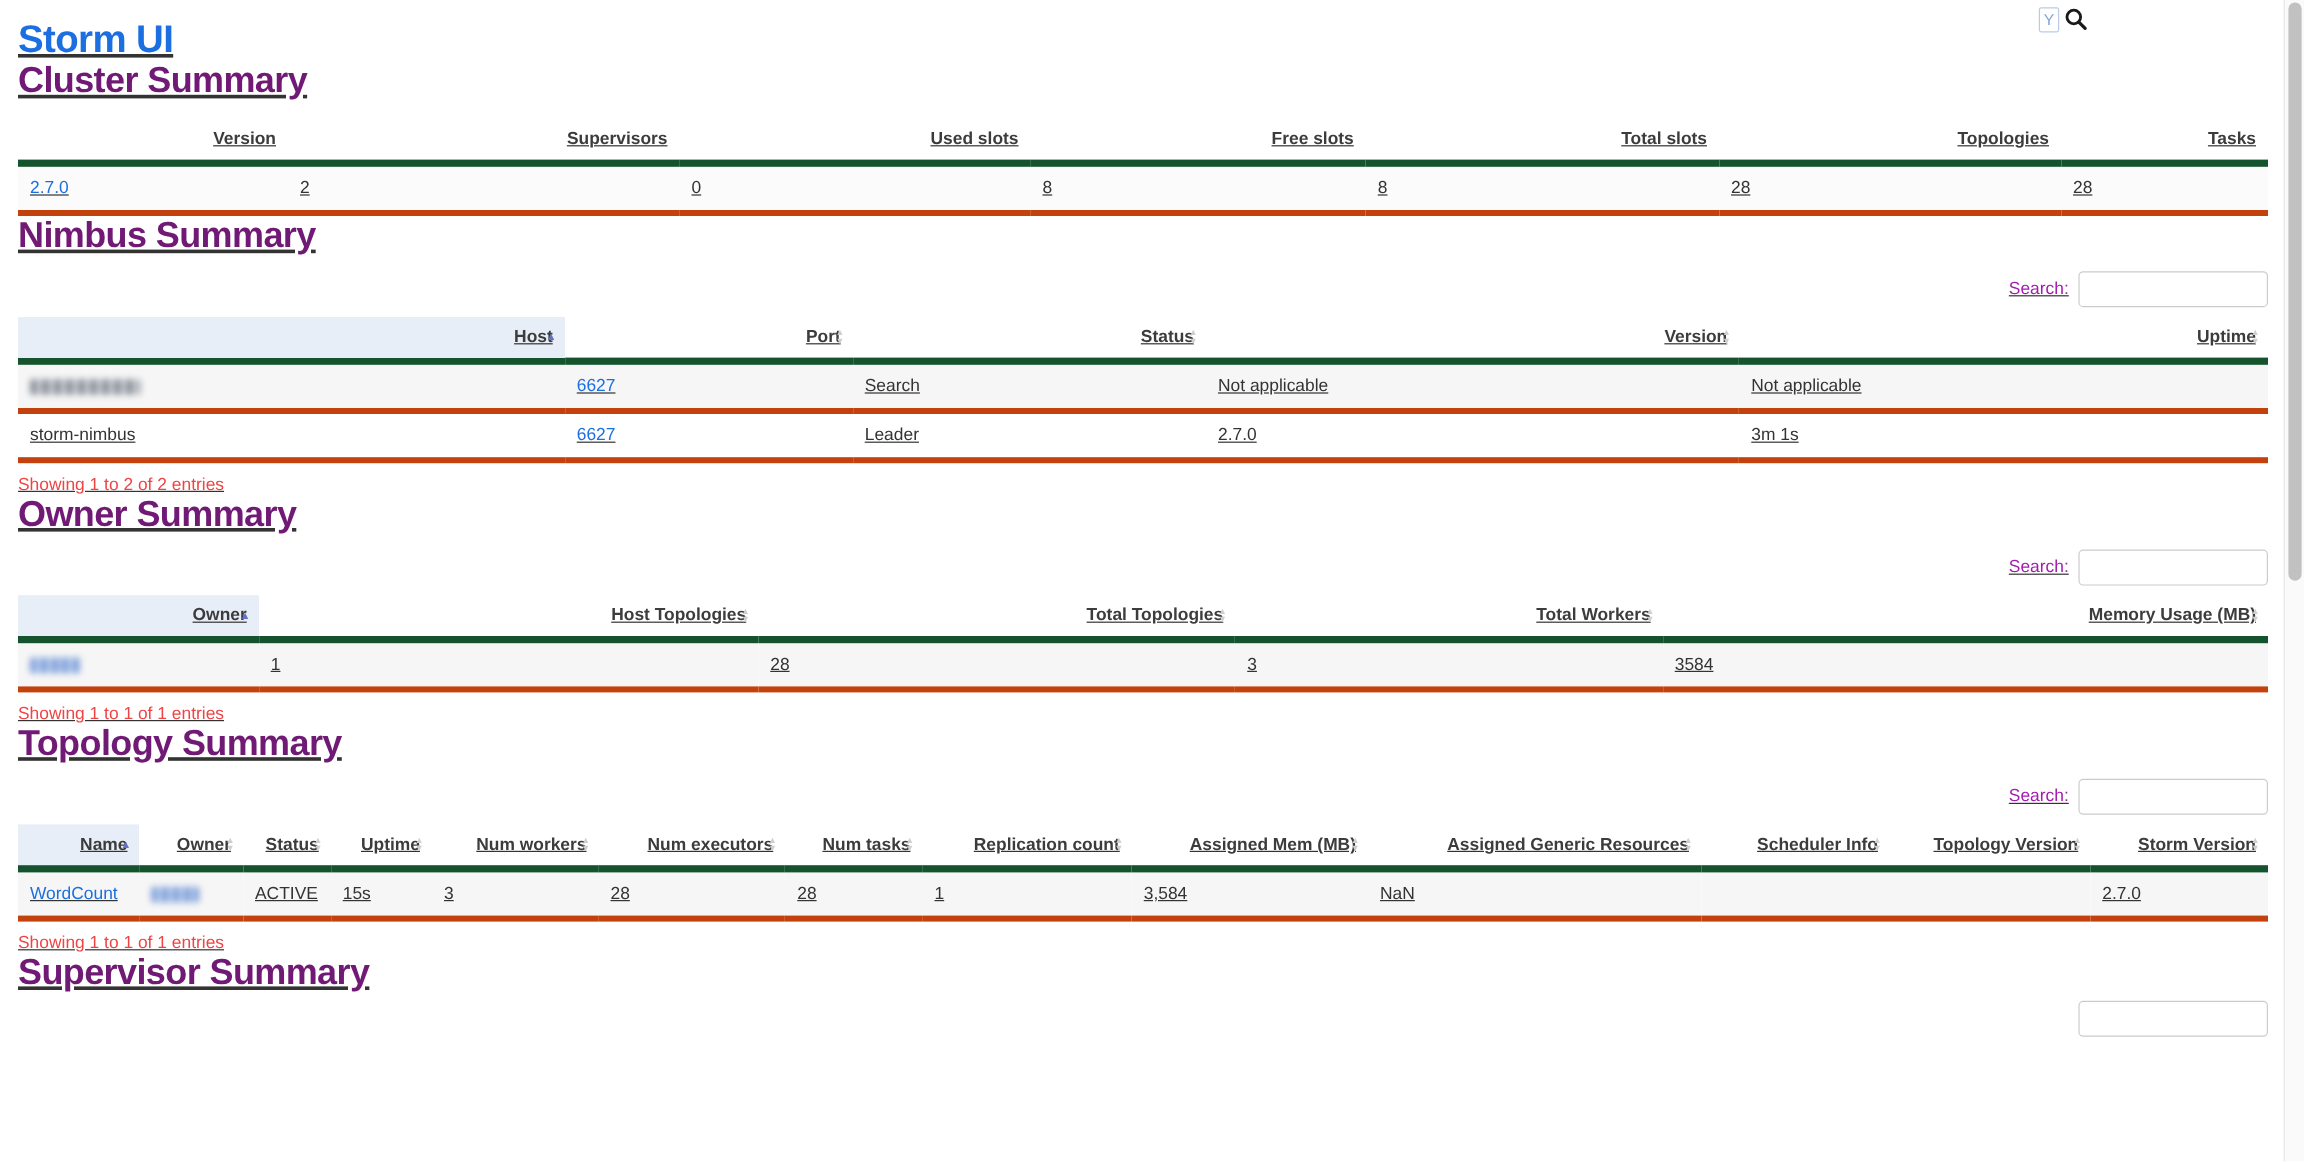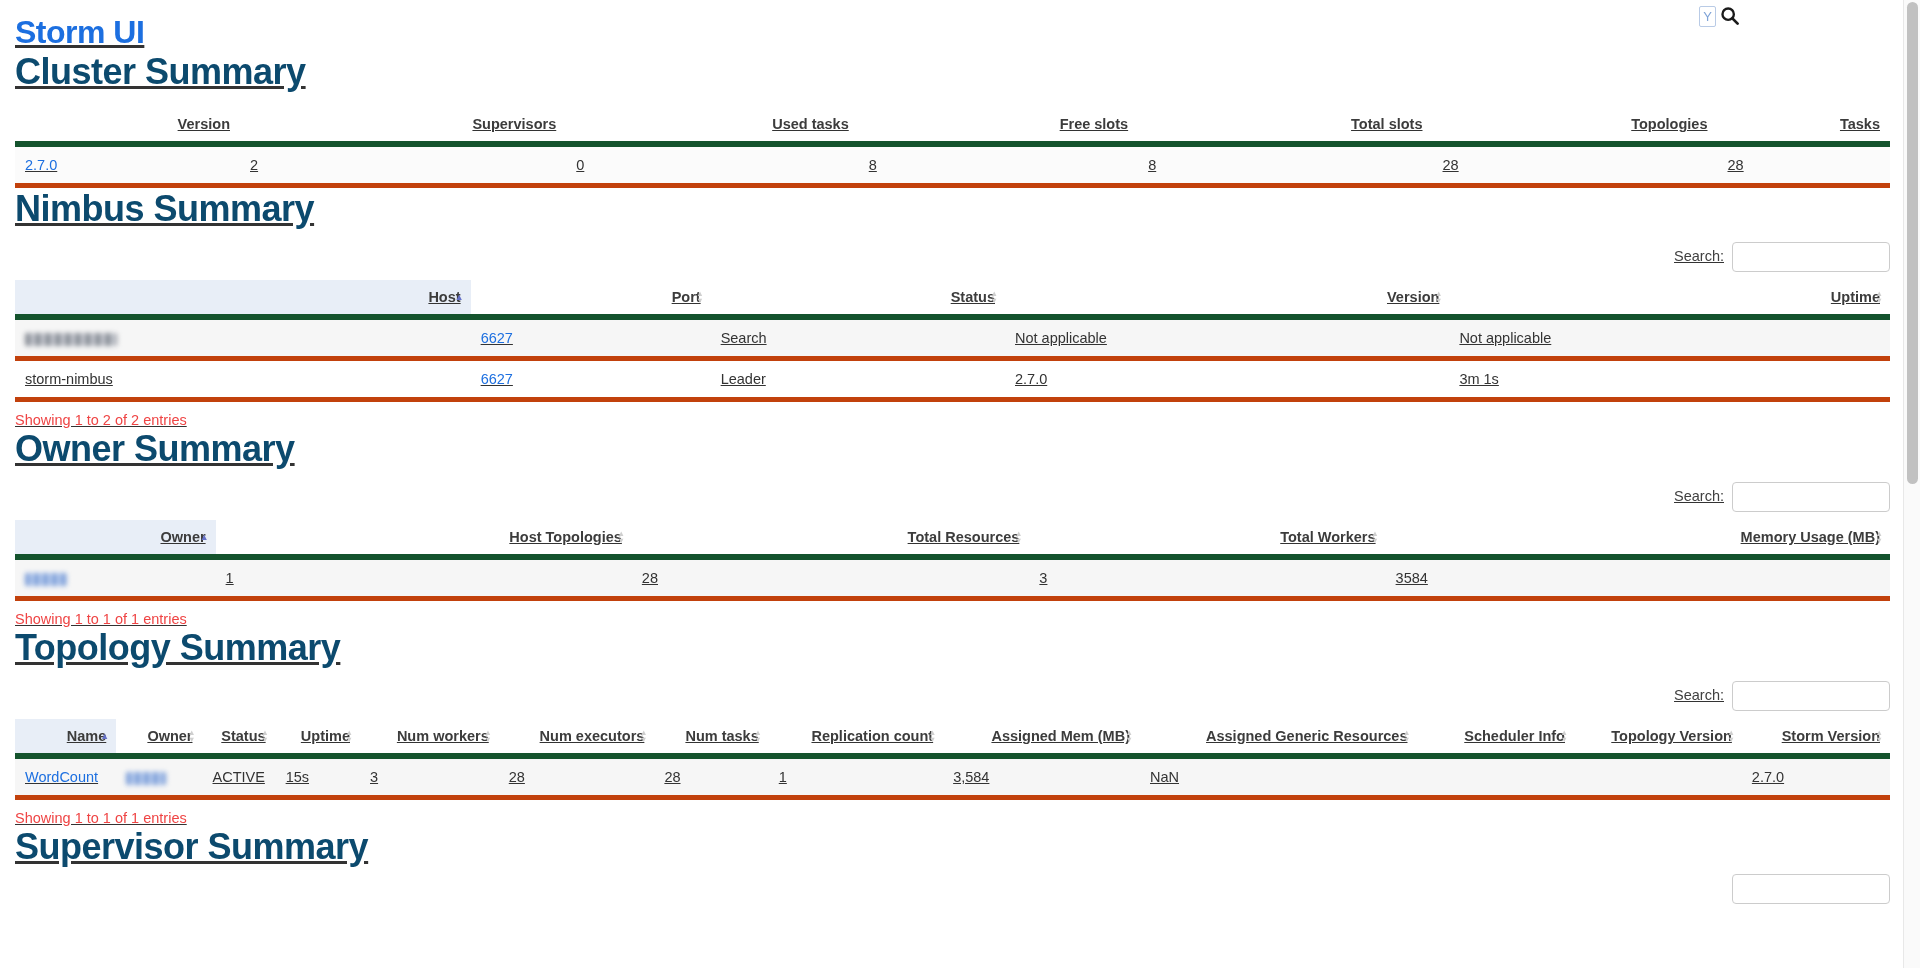--- a/index.html
+++ b/index.html
@@ -8,37 +8,37 @@
     width:1920px; height:968px; overflow:hidden; position:relative;
     font-family:"Liberation Sans", sans-serif; font-size:14.5px; color:#333;
     background:#fff;
   }
   .container { margin:0 15px; width:1875px;text-decoration:underline; }
 
   h1.brand {
     font-size:32px; font-weight:700; color:#1c6fe0; margin:14px 0 0 0; letter-spacing:-0.5px;
   }
   h2.section-heading {
-    font-size:36px; font-weight:700; color:#0c4a6e; margin:0; letter-spacing:-0.5px;
+    font-size:30px; font-weight:700; color:#701a75; margin:0; letter-spacing:-0.5px;
   }
   .mt-cluster { margin-top:38px; }
   .mt-section { margin-top:34px; }
 
   
   .topbar-controls { position:absolute; left:1699px; top:5px; display:flex; align-items:center; gap:3px; }
   .filter-box {
     width:17px; height:21px; border:1px solid #b9cbe6; border-radius:2px;
     color:#7fa3d7; font-size:13px; text-align:center; padding:0; background:#fff;
     font-family:"Liberation Sans", sans-serif;
   }
   .search-glyph { width:22px; height:22px; display:inline-block; }
 
   
   .search-row { text-align:right; margin:12px 0 8px 0; height:30px; }
-  .search-row label { font-size:14.5px; color:#404040; }
+  .search-row label { font-size:14.5px; color:#a21caf; }
   .search-input {
     width:158px; height:30px; border:1px solid #cccccc; border-radius:4px;
     margin-left:8px; vertical-align:middle; background:#fff; padding:0 8px;
     font-family:"Liberation Sans", sans-serif; font-size:14px;
   }
   .search-row-bottom { margin-top:6px; }
 
   
   table { width:100%; border-collapse:collapse; table-layout:fixed; margin-top:14px; }
   table.dt { margin-top:0; }
@@ -112,21 +112,21 @@
         <col style="width:15.6%">
       <col style="width:14.9%">
         <col style="width:15.7%">
         <col style="width:15.2%">
         <col style="width:9.2%">
     </colgroup>
     <thead>
       <tr>
         <th>Version</th>
         <th>Supervisors</th>
-        <th>Used tasks</th>
+        <th>Used slots</th>
         <th>Free slots</th>
         <th>Total slots</th>
         <th>Topologies</th>
         <th>Tasks</th>
       </tr>
     </thead>
     <tbody>
       <tr>
         <td><a class="lnk">2.7.0</a></td>
         <td>2</td>
@@ -188,21 +188,21 @@
       <col style="width:10.7%">
         <col style="width:22.2%">
         <col style="width:21.2%">
       <col style="width:19%">
         <col style="width:26.9%">
     </colgroup>
     <thead>
       <tr>
         <th class="sorted"><span>Owner</span><span class="sort-asc">▲</span></th>
         <th><span>Host Topologies</span><span class="sort-both"></span></th>
-        <th><span>Total Resources</span><span class="sort-both"></span></th>
+        <th><span>Total Topologies</span><span class="sort-both"></span></th>
         <th><span>Total Workers</span><span class="sort-both"></span></th>
         <th><span>Memory Usage (MB)</span><span class="sort-both"></span></th>
       </tr>
     </thead>
     <tbody>
       <tr>
         <td><span class="redact redact-blue"></span></td>
         <td>1</td>
         <td>28</td>
         <td>3</td>

